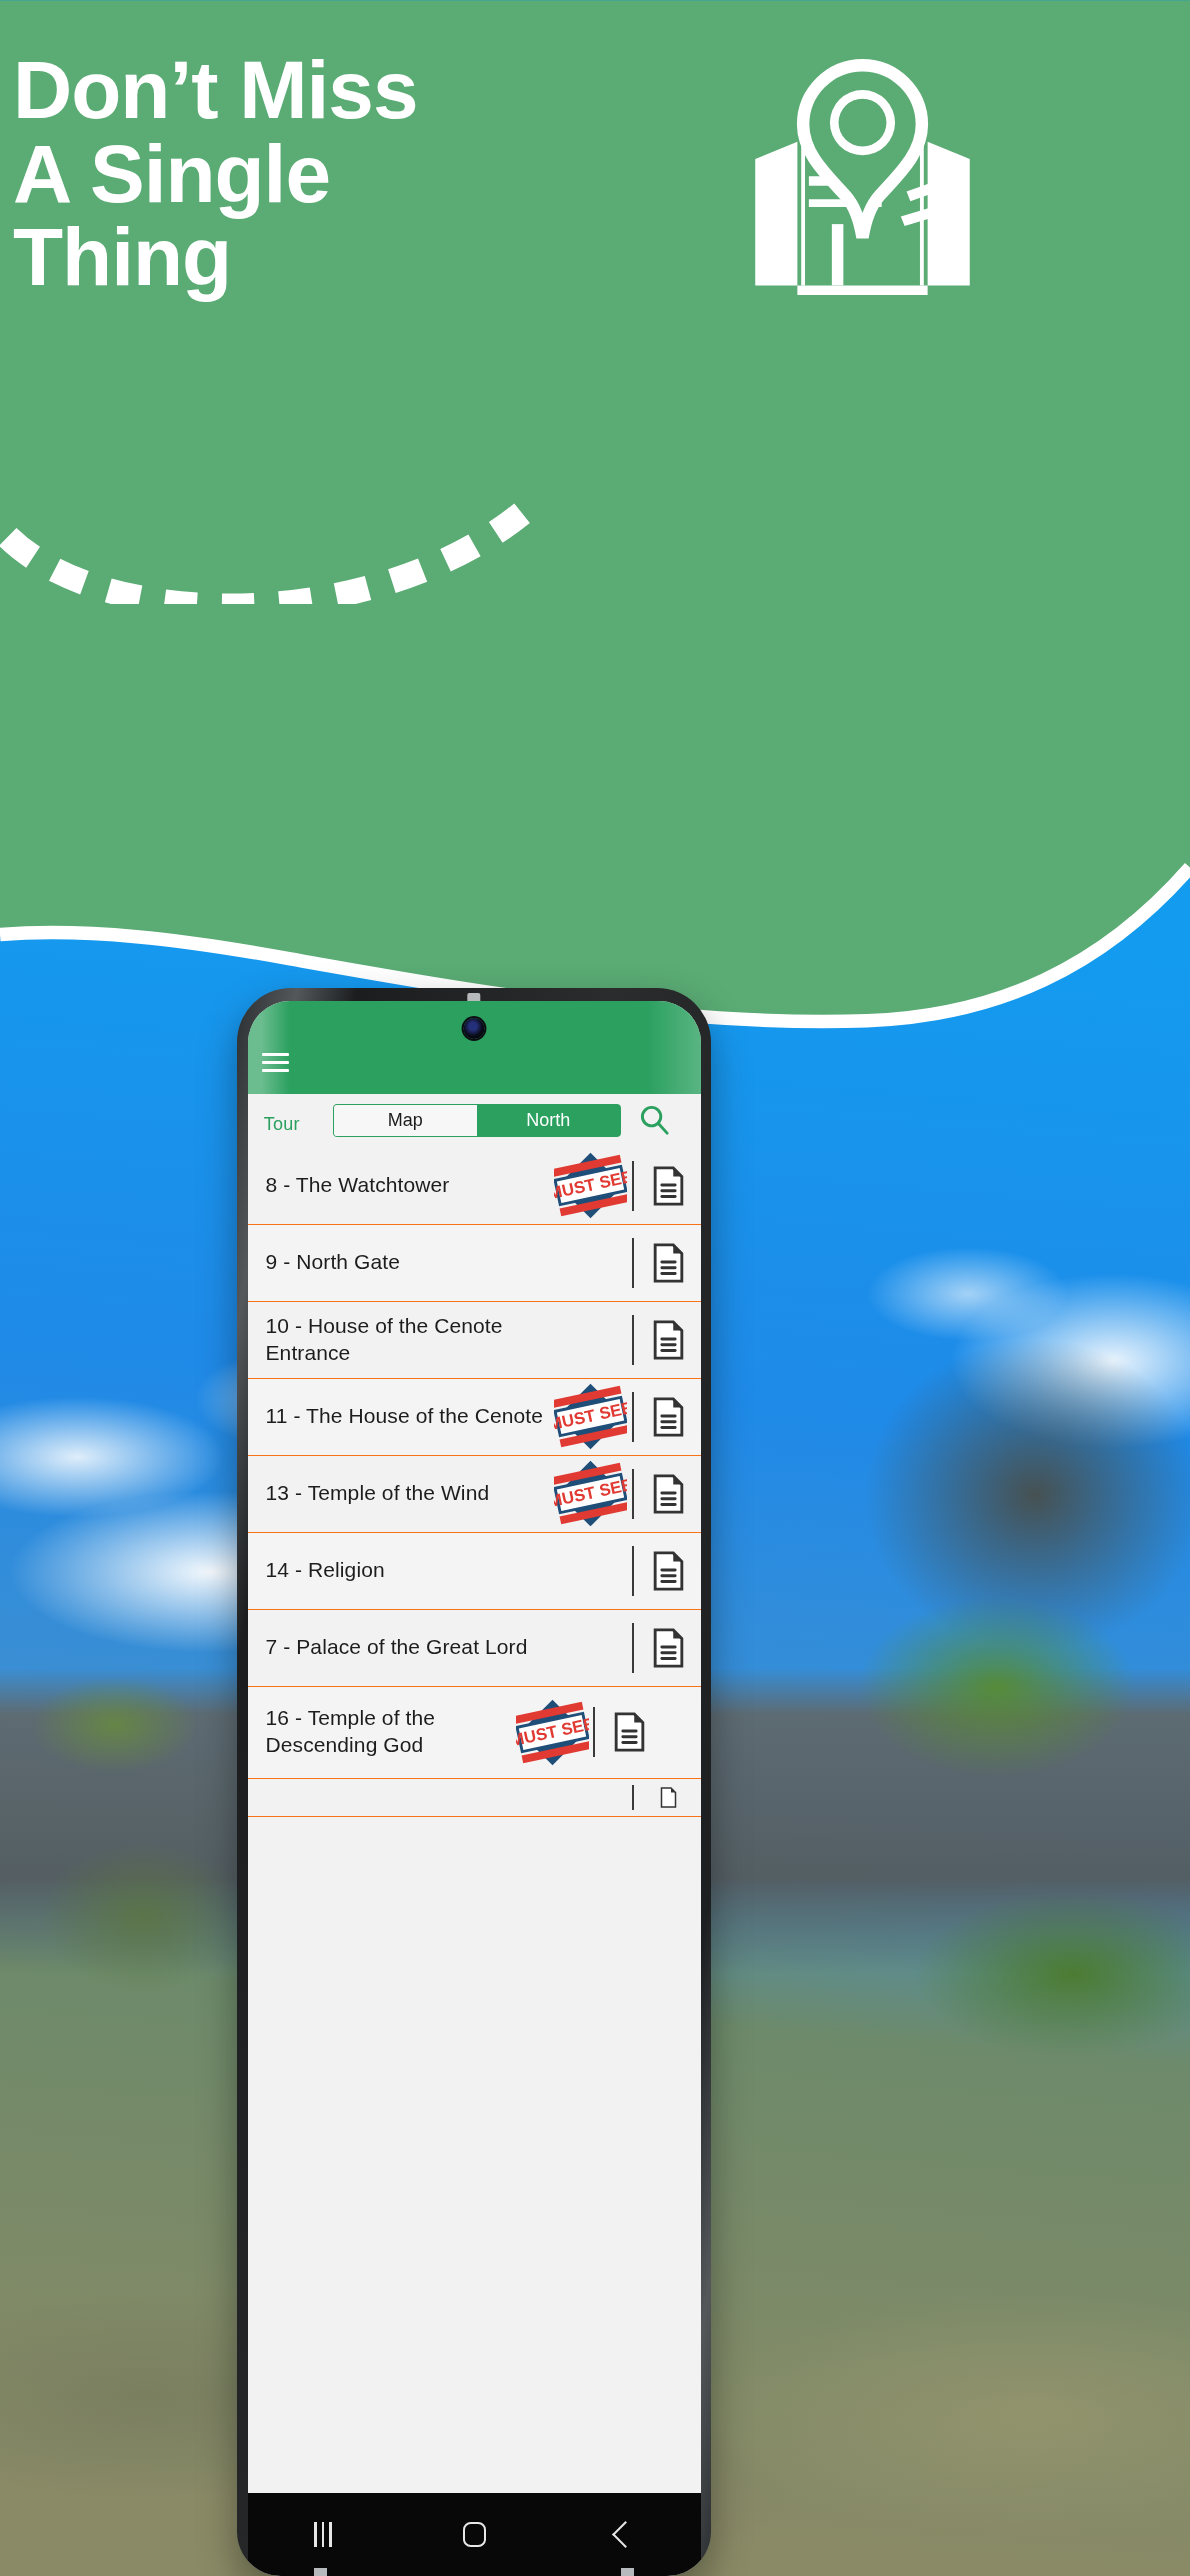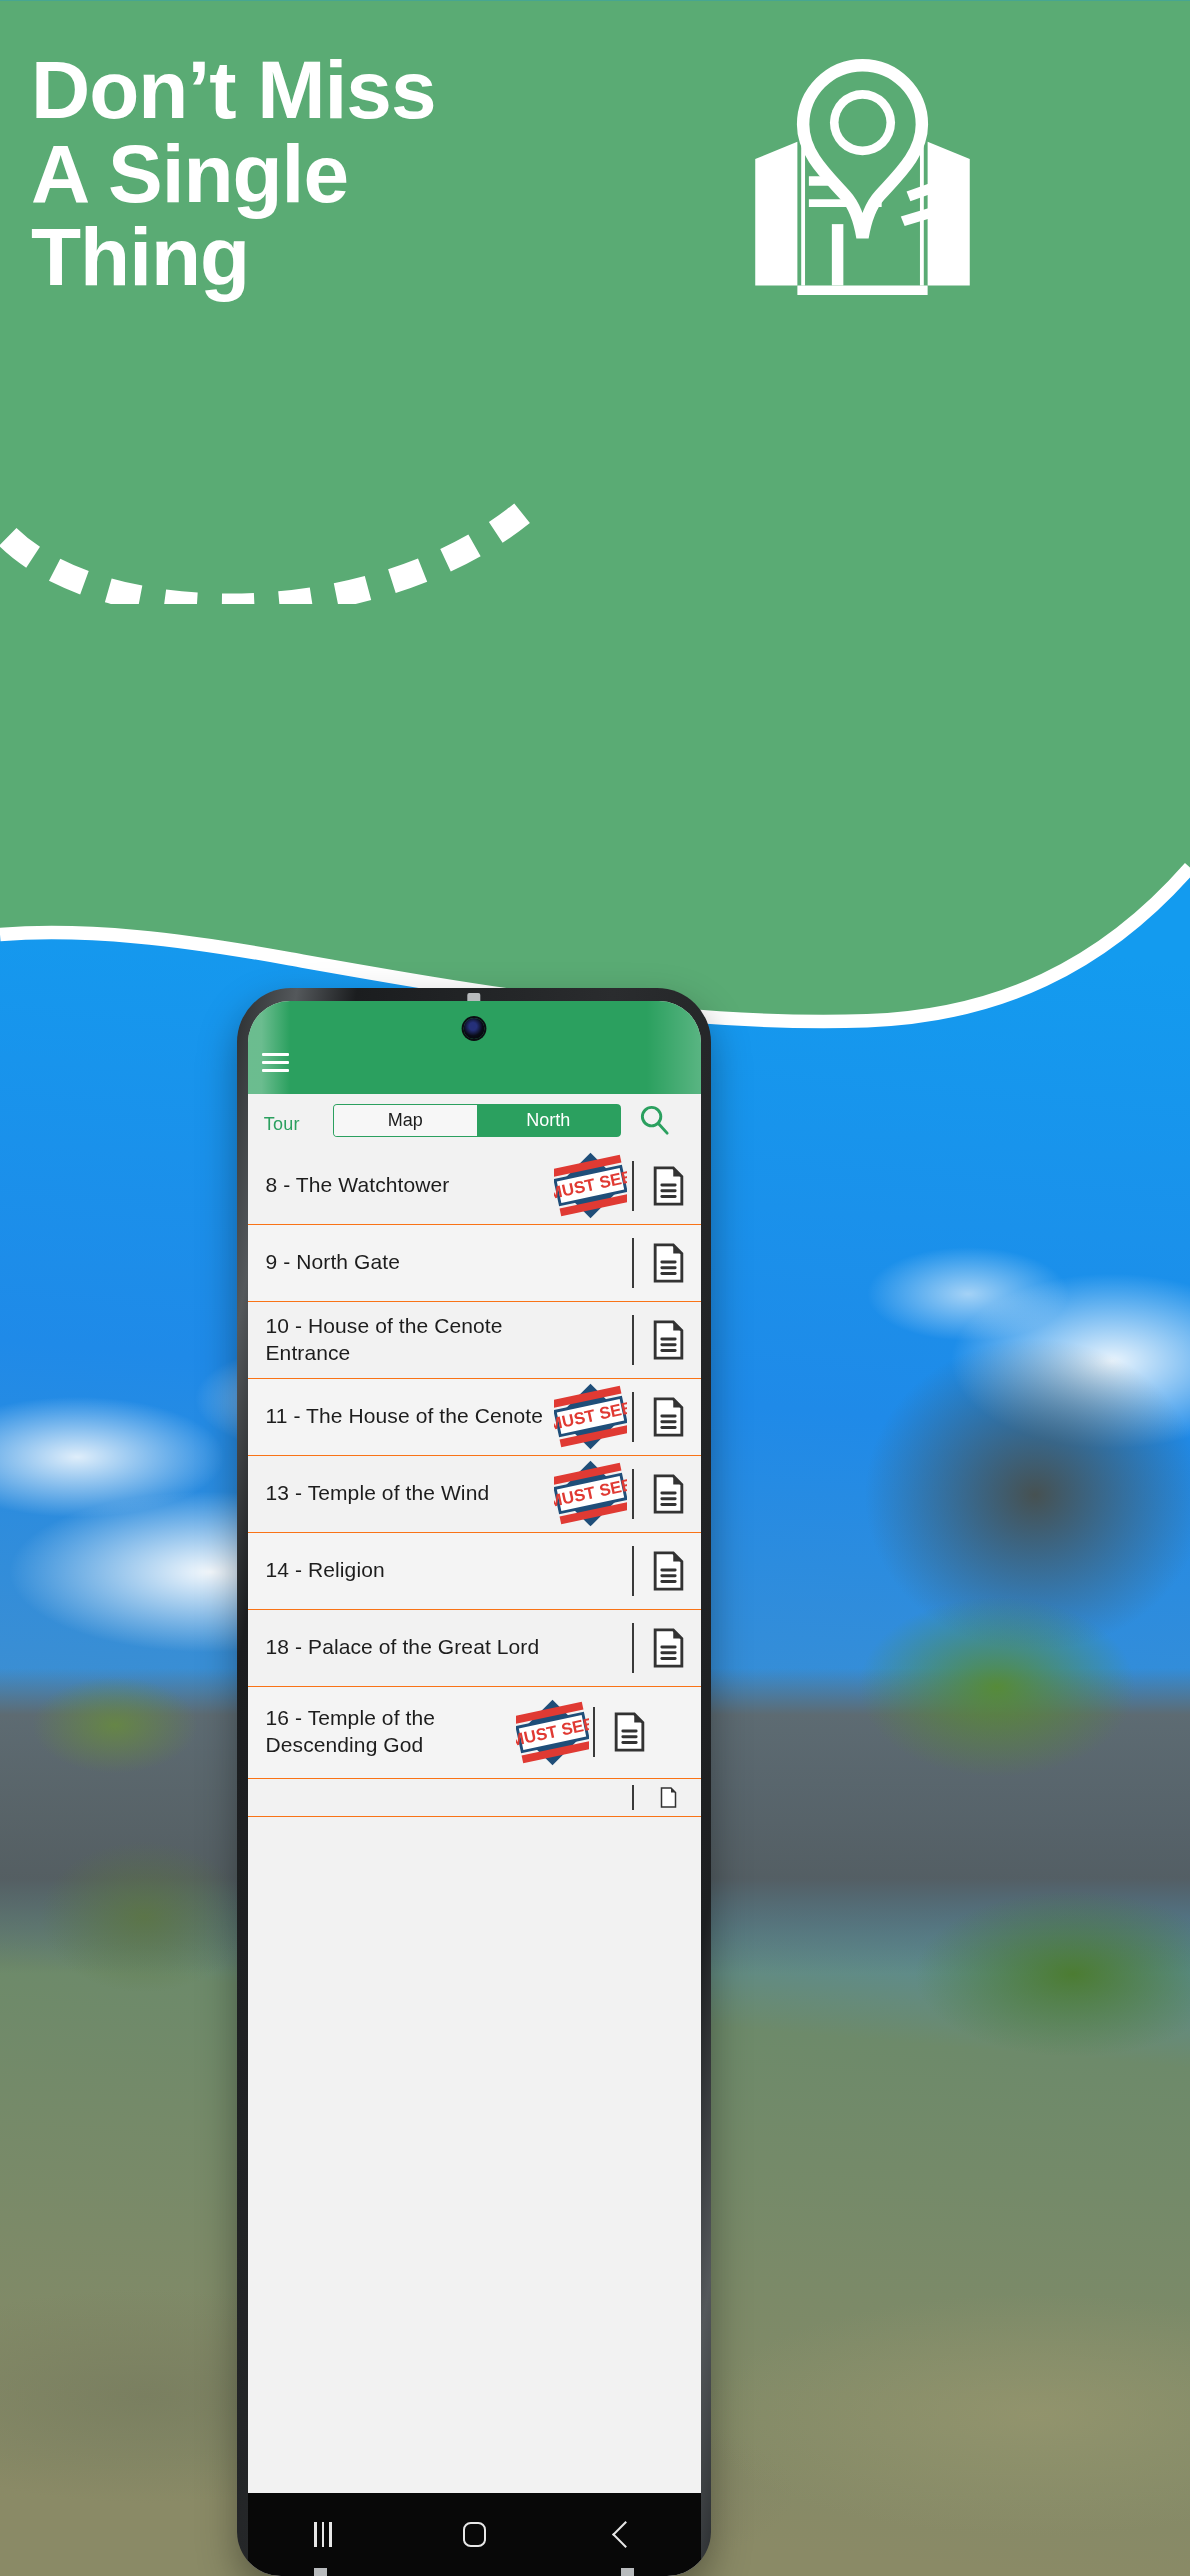--- a/index.html
+++ b/index.html
@@ -43,21 +43,21 @@
       linear-gradient(185deg, #139bef 958px, #1f8ae8 1438px, #3f8fd0 1821px, #6d8a6a 2060px, #8a8a66 2576px);
     background-repeat: no-repeat;
   }
 
   
   .hero-wrap { position: absolute; left: 0; top: 0; width: 1190px; height: 1112px; }
   .hero-wrap svg { display: block; }
 
   .hero-title {
     position: absolute;
-    left: 31px; top: 48px;
+    left: 13px; top: 48px;
     width: 671px;
     color: #ffffff;
     font-size: 82px;
     line-height: 1.02;
     font-weight: bold;
     letter-spacing: -1px;
     white-space: pre-line;
   }
 
   .hero-illus { position: absolute; left: 738px; top: 46px; width: 249px; height: 249px; }
@@ -403,21 +403,21 @@
               <g stroke="#333" stroke-width="3" stroke-linecap="round">
                 <line x1="10" y1="20" x2="24" y2="20"></line>
                   <line x1="10" y1="26" x2="24" y2="26"></line>
                   <line x1="10" y1="32" x2="24" y2="32"></line>
               </g>
             </svg>
           </div>
         </div>
 
         <div class="row">
-          <div class="row-title">18 - Palace of the Great Lord</div>
+          <div class="row-title">7 - Palace of the Great Lord</div>
           <div class="badge-slot"></div>
           <div class="divider"></div>
           <div class="doc-slot">
             <svg class="doc-icon" viewBox="0 0 34 42">
               <path d="M3 2 H22 L31 11 V40 H3 Z" fill="#ffffff" stroke="#333" stroke-width="3"></path>
               <path d="M22 2 V11 H31" fill="#333"></path>
               <g stroke="#333" stroke-width="3" stroke-linecap="round">
                 <line x1="10" y1="20" x2="24" y2="20"></line>
                   <line x1="10" y1="26" x2="24" y2="26"></line>
                   <line x1="10" y1="32" x2="24" y2="32"></line>

